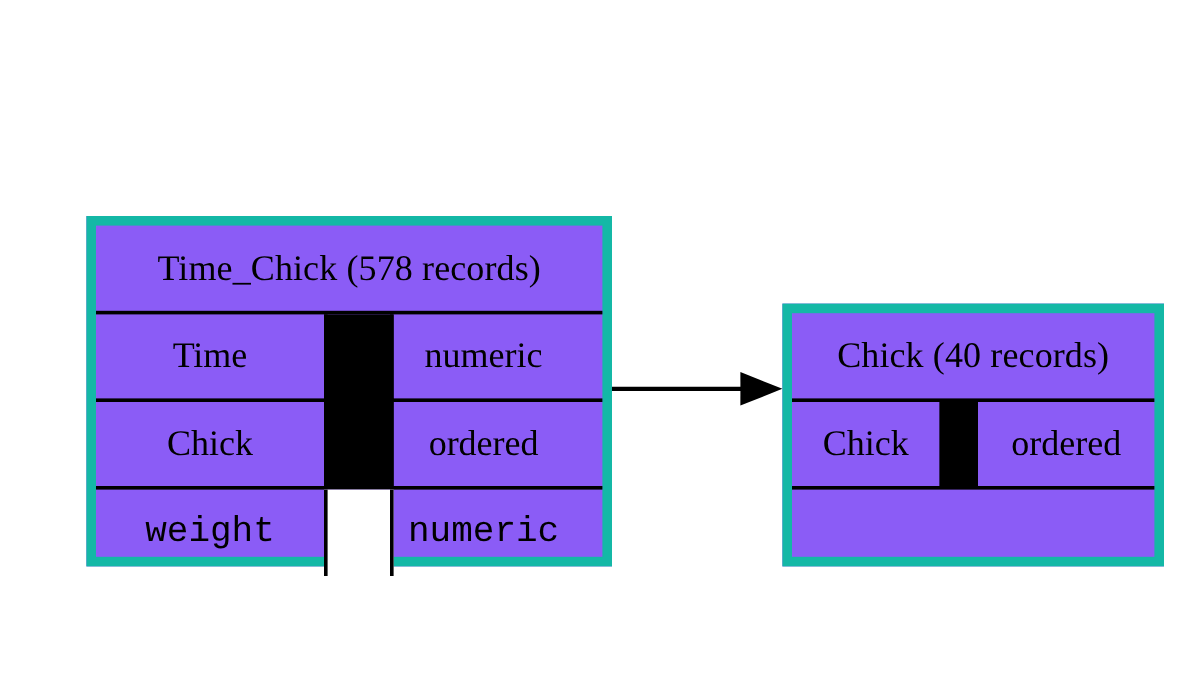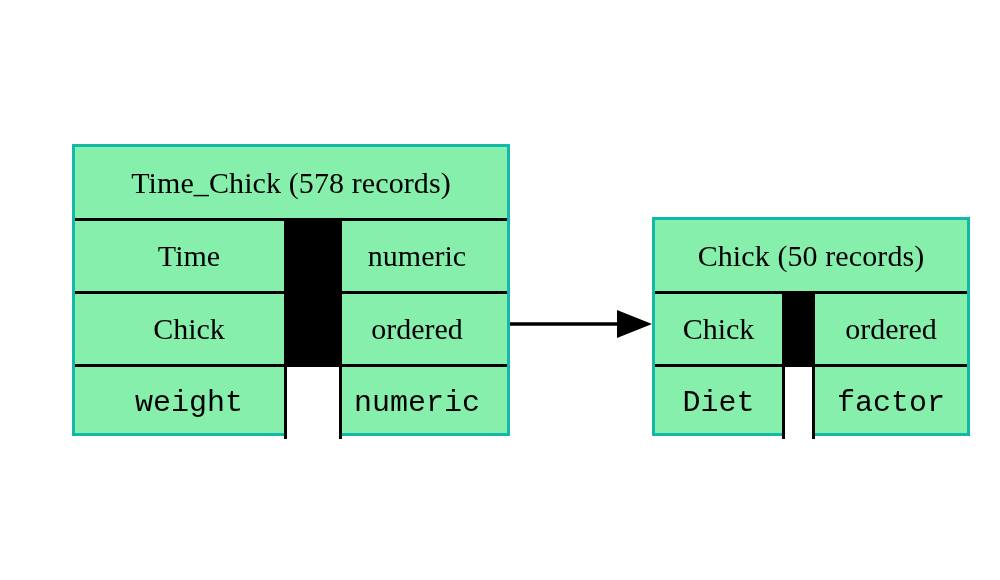--- a/index.html
+++ b/index.html
@@ -22,22 +22,23 @@
     left: 0;
     top: 0;
     width: 1000px;
     height: 580px;
   }
 
   
   .entity {
     position: absolute;
     box-sizing: border-box;
-    background: #86efac;
-    border: 3px solid #14b8a6;
+    background: #8b5cf6;
+    border: 8px solid #14b8a6;
+    margin-top: 36px;
   }
 
   .entity-header {
     box-sizing: border-box;
     width: 100%;
     border-bottom: 3px solid #000000;
     text-align: center;
     white-space: nowrap;
     font-size: 30px;
     line-height: 1;
@@ -89,21 +90,21 @@
   }
 
   
   #entity-time-chick {
     left: 72px;
     top: 144px;
     width: 438px;
     height: 292px;
   }
   #entity-time-chick .entity-header { height: 74px; }
-  #entity-time-chick .field-row { height: 73px; padding-left: 19px; }
+  #entity-time-chick .field-row { height: 73px; }
   #entity-time-chick .field-row.last { height: 72px; }
   #entity-time-chick .cell-name { width: 190px; }
   #entity-time-chick .cell-key  { width: 58px; }
   #entity-time-chick .cell-type { width: 150px; }
 
   
   #entity-chick {
     left: 652px;
     top: 217px;
     width: 318px;
@@ -149,33 +150,28 @@
 
     <div class="field-row last">
       <div class="cell-name">weight</div>
       <div class="cell-key"></div>
       <div class="cell-type">numeric</div>
     </div>
   </div>
 
   <div class="entity" id="entity-chick">
 
-    <div class="entity-header">Chick (50 records)</div>
+    <div class="entity-header">Chick (40 records)</div>
 
     <div class="field-row">
       <div class="cell-name">Chick</div>
       <div class="cell-key is-key"></div>
       <div class="cell-type">ordered</div>
     </div>
 
-    <div class="field-row last">
-      <div class="cell-name">Diet</div>
-      <div class="cell-key"></div>
-      <div class="cell-type">factor</div>
-    </div>
   </div>
 
   <svg id="relationship-arrow" viewBox="0 0 155 50">
     <line x1="5" y1="24" x2="120" y2="24" stroke="#000000" stroke-width="3.5"></line>
     <polygon points="112,10 147,24 112,38" fill="#000000"></polygon>
   </svg>
 
 </div>
 
 </body></html>

